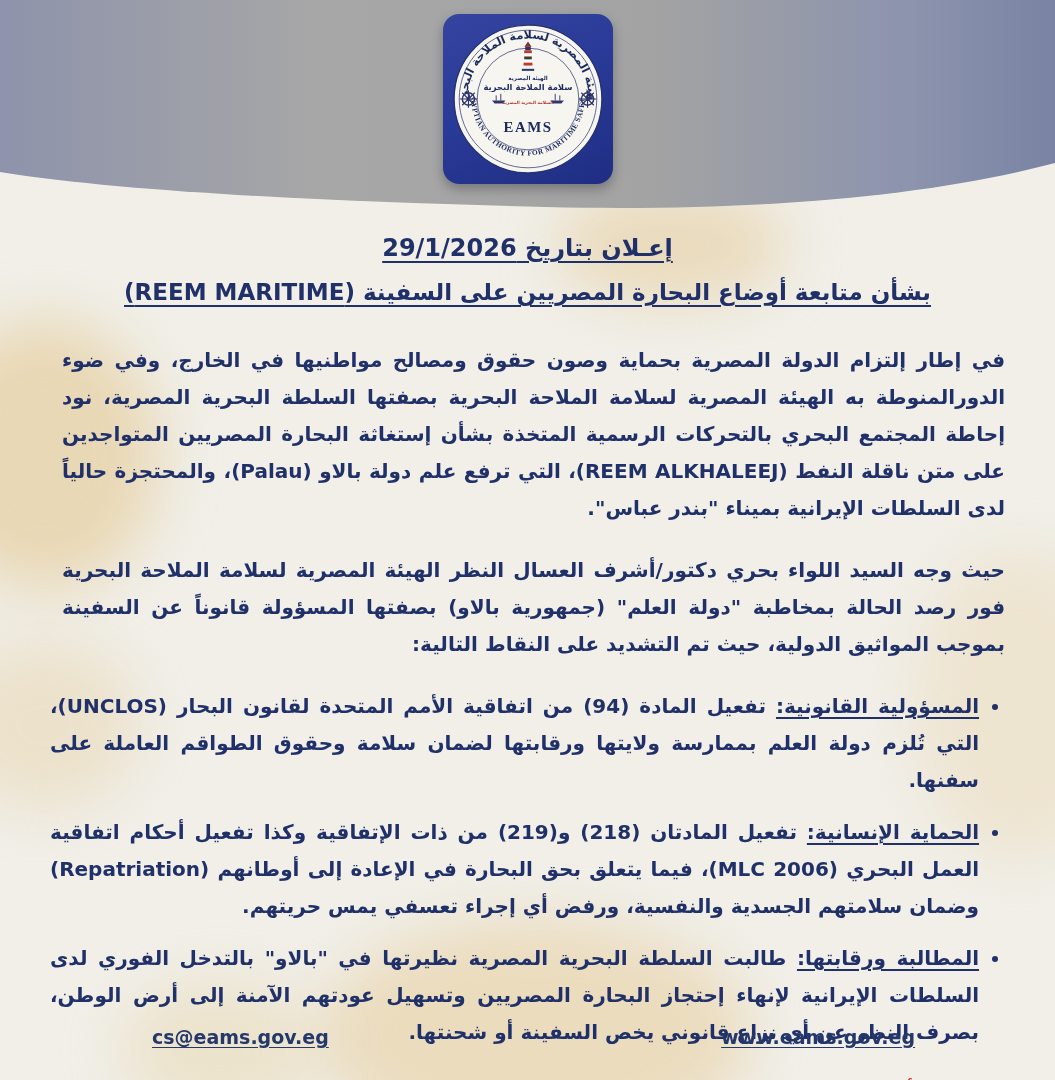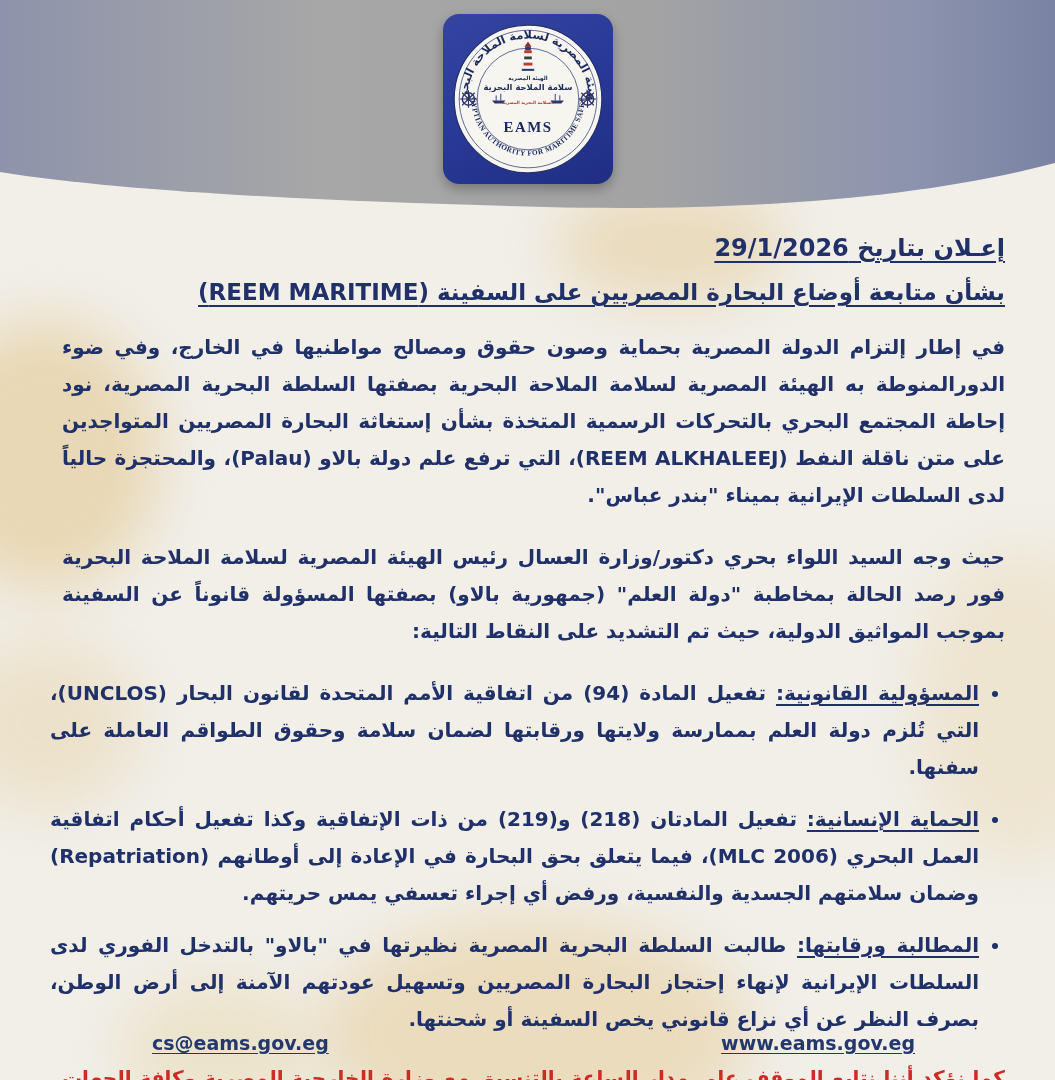--- a/index.html
+++ b/index.html
@@ -25,32 +25,32 @@
     background:linear-gradient(155deg,#34449f 0%,var(--logo-blue,#2a3a98) 45%,#1f2e83 100%);
     box-shadow:0 5px 12px rgba(0,0,0,.28);
     display:flex;align-items:center;justify-content:center;
   }
   .seal{width:154px;height:154px;}
 
   .content{
     position:absolute;top:234px;left:50px;width:955px;
     direction:rtl;color:var(--body-text,#203069);font-weight:bold;
   }
-  .title{text-align:right;margin-bottom:24px;}
+  .title{text-align:center;margin-bottom:37px;}
   .t1{font-size:24px;text-decoration:underline;text-underline-offset:5px;margin-bottom:17px;}
   .t2{font-size:23px;text-decoration:underline;text-underline-offset:5px;}
   .para{font-size:20px;line-height:1.85;text-align:justify;margin:0 0 25px 12px;}
   .bullets{margin:12px 0 22px 0;padding:0 26px 0 0;list-style:disc;}
   .bullets li{font-size:20px;line-height:1.85;text-align:justify;margin-bottom:15px;}
   .bullets li::marker{color:var(--body-text,#203069);}
   .bh{text-decoration:underline;text-underline-offset:4px;}
   .red{color:var(--accent-red,#ce2b27);margin-bottom:0;}
 
   .footer{
-    position:absolute;bottom:26px;left:0;width:1055px;box-sizing:border-box;
+    position:absolute;bottom:32px;left:0;width:1055px;box-sizing:border-box;
     display:flex;justify-content:space-between;padding:0 140px 0 152px;direction:ltr;
   }
   .flink{
     color:var(--link-navy,#24386b);font-size:19px;font-weight:bold;
     text-decoration:underline;text-underline-offset:3px;cursor:pointer;
   }
 </style>
 </head>
 <body>
 
@@ -133,21 +133,21 @@
   </svg>
 </div>
 
 <main class="content">
   <div class="title">
     <div class="t1">إعـلان بتاريخ 29/1/2026</div>
     <div class="t2">بشأن متابعة أوضاع البحارة المصريين على السفينة (REEM MARITIME)</div>
   </div>
 
   <p class="para">في إطار إلتزام الدولة المصرية بحماية وصون حقوق ومصالح مواطنيها في الخارج، وفي ضوء الدورالمنوطة به الهيئة المصرية لسلامة الملاحة البحرية بصفتها السلطة البحرية المصرية، نود إحاطة المجتمع البحري بالتحركات الرسمية المتخذة بشأن إستغاثة البحارة المصريين المتواجدين على متن ناقلة النفط (REEM ALKHALEEJ)، التي ترفع علم دولة بالاو (Palau)، والمحتجزة حالياً لدى السلطات الإيرانية بميناء "بندر عباس".</p>
-  <p class="para">حيث وجه السيد اللواء بحري دكتور/وزارة العسال رئيس الهيئة المصرية لسلامة الملاحة البحرية  فور رصد الحالة بمخاطبة "دولة العلم" (جمهورية بالاو) بصفتها المسؤولة قانوناً عن السفينة بموجب المواثيق الدولية، حيث تم التشديد على النقاط التالية:</p>
+  <p class="para">حيث وجه السيد اللواء بحري دكتور/أشرف العسال النظر الهيئة المصرية لسلامة الملاحة البحرية  فور رصد الحالة بمخاطبة "دولة العلم" (جمهورية بالاو) بصفتها المسؤولة قانوناً عن السفينة بموجب المواثيق الدولية، حيث تم التشديد على النقاط التالية:</p>
 
   <ul class="bullets">
     <li><span class="bh">المسؤولية القانونية:</span><span> تفعيل المادة (94) من اتفاقية الأمم المتحدة لقانون البحار (UNCLOS)، التي تُلزم دولة العلم بممارسة ولايتها ورقابتها لضمان سلامة وحقوق الطواقم العاملة على سفنها.</span></li>
     <li><span class="bh">الحماية الإنسانية:</span><span> تفعيل المادتان (218) و(219) من ذات الإتفاقية وكذا تفعيل أحكام اتفاقية العمل البحري (MLC 2006)،  فيما يتعلق بحق البحارة في الإعادة إلى أوطانهم (Repatriation) وضمان سلامتهم الجسدية والنفسية، ورفض أي إجراء تعسفي يمس حريتهم.</span></li>
     <li><span class="bh">المطالبة ورقابتها:</span><span>  طالبت السلطة البحرية المصرية نظيرتها في "بالاو" بالتدخل الفوري لدى السلطات الإيرانية لإنهاء إحتجاز البحارة المصريين وتسهيل عودتهم الآمنة إلى أرض الوطن، بصرف النظر عن أي نزاع قانوني يخص السفينة أو شحنتها.</span></li>
   </ul>
 
   <p class="para red">كما نؤكد أننا نتابع الموقف على مدار الساعة بالتنسيق مع وزارة الخارجية المصرية وكافة الجهات المعنية والمنظمات الدولية ذات الصلة، لضمان إنهاء هذه الأزمة في أسرع وقت ممكن وبما يحفظ كرامة وحقوق أبنائنا.</p>
 </main>
 

